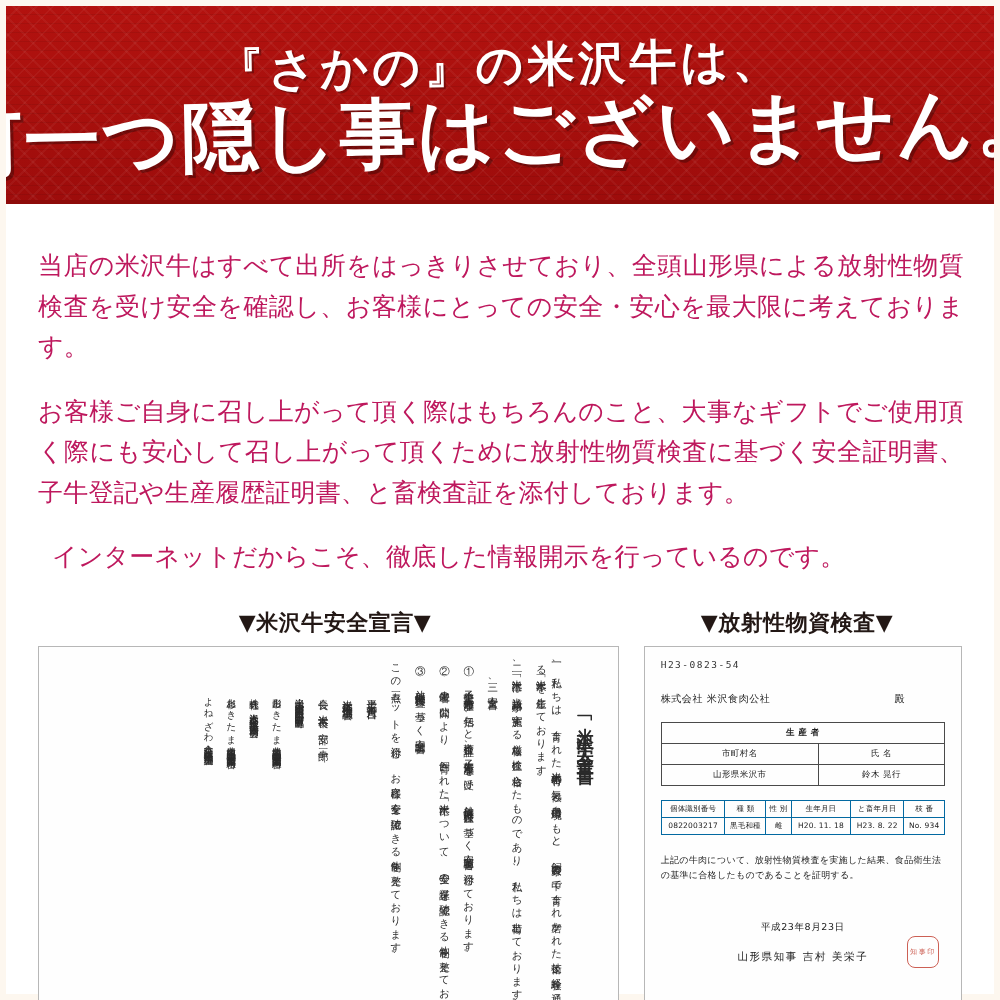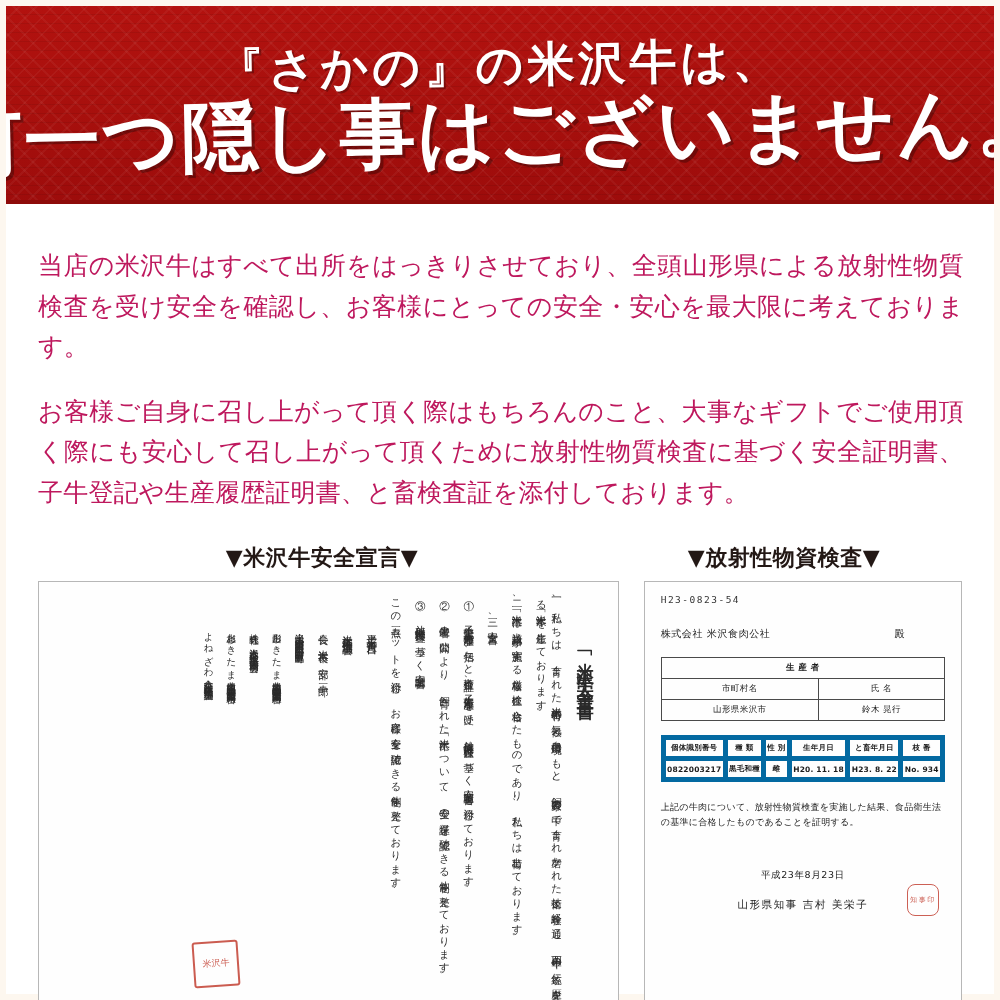--- a/index.html
+++ b/index.html
@@ -82,21 +82,21 @@
     margin: 18px 0 24px 0;
     text-align: justify;
   }
   .para:last-child { margin-bottom: 0; }
   .para-indent { text-indent: 14px; }
 
   
   .captions {
     display: flex;
     margin-top: 30px;
-    padding: 0 19px;
+    padding: 0 32px;
     box-sizing: border-box;
   }
   .caption {
     font-family: "DejaVu Sans", sans-serif;
     font-size: 22px;
     font-weight: bold;
     color: #231815;
     text-align: center;
     letter-spacing: 0.5px;
   }
@@ -218,24 +218,24 @@
   }
   table.cert-table .th-main { font-weight: bold; }
   table.cert-table2 {
     border-collapse: collapse;
     width: 100%;
     font-size: 7.5px;
     margin-bottom: 18px;
   }
   table.cert-table2 th,
   table.cert-table2 td {
-    border: 5px solid #0369a1;
+    border: 1px solid #0369a1;
     padding: 3px 1px;
     text-align: center;
-    font-weight: bold;
+    font-weight: normal;
     letter-spacing: 0.2px;
   }
   .cert-note {
     font-size: 9px;
     line-height: 1.7;
     letter-spacing: 0.3px;
     margin-bottom: 38px;
   }
   .cert-date {
     font-size: 9.5px;
@@ -271,20 +271,21 @@
 <div class="page">
 
   <div class="banner">
     <div class="banner-line1">『さかの』の米沢牛は、</div>
     <div class="banner-line2">何一つ隠し事はございません。</div>
   </div>
 
   <div class="body-copy">
     <p class="para">当店の米沢牛はすべて出所をはっきりさせており、全頭山形県による放射性物質検査を受け安全を確認し、お客様にとっての安全・安心を最大限に考えております。</p>
     <p class="para">お客様ご自身に召し上がって頂く際はもちろんのこと、大事なギフトでご使用頂く際にも安心して召し上がって頂くために放射性物質検査に基づく安全証明書、子牛登記や生産履歴証明書、と畜検査証を添付しております。</p>
+    <p class="para para-indent">インターネットだからこそ、徹底した情報開示を行っているのです。</p>
   </div>
 
   <div class="captions">
     <div class="caption cap-left">▼米沢牛安全宣言▼</div>
     <div class="caption cap-right">▼放射性物資検査▼</div>
   </div>
 
   <div class="figs">
 
     <div class="fig fig-left">

